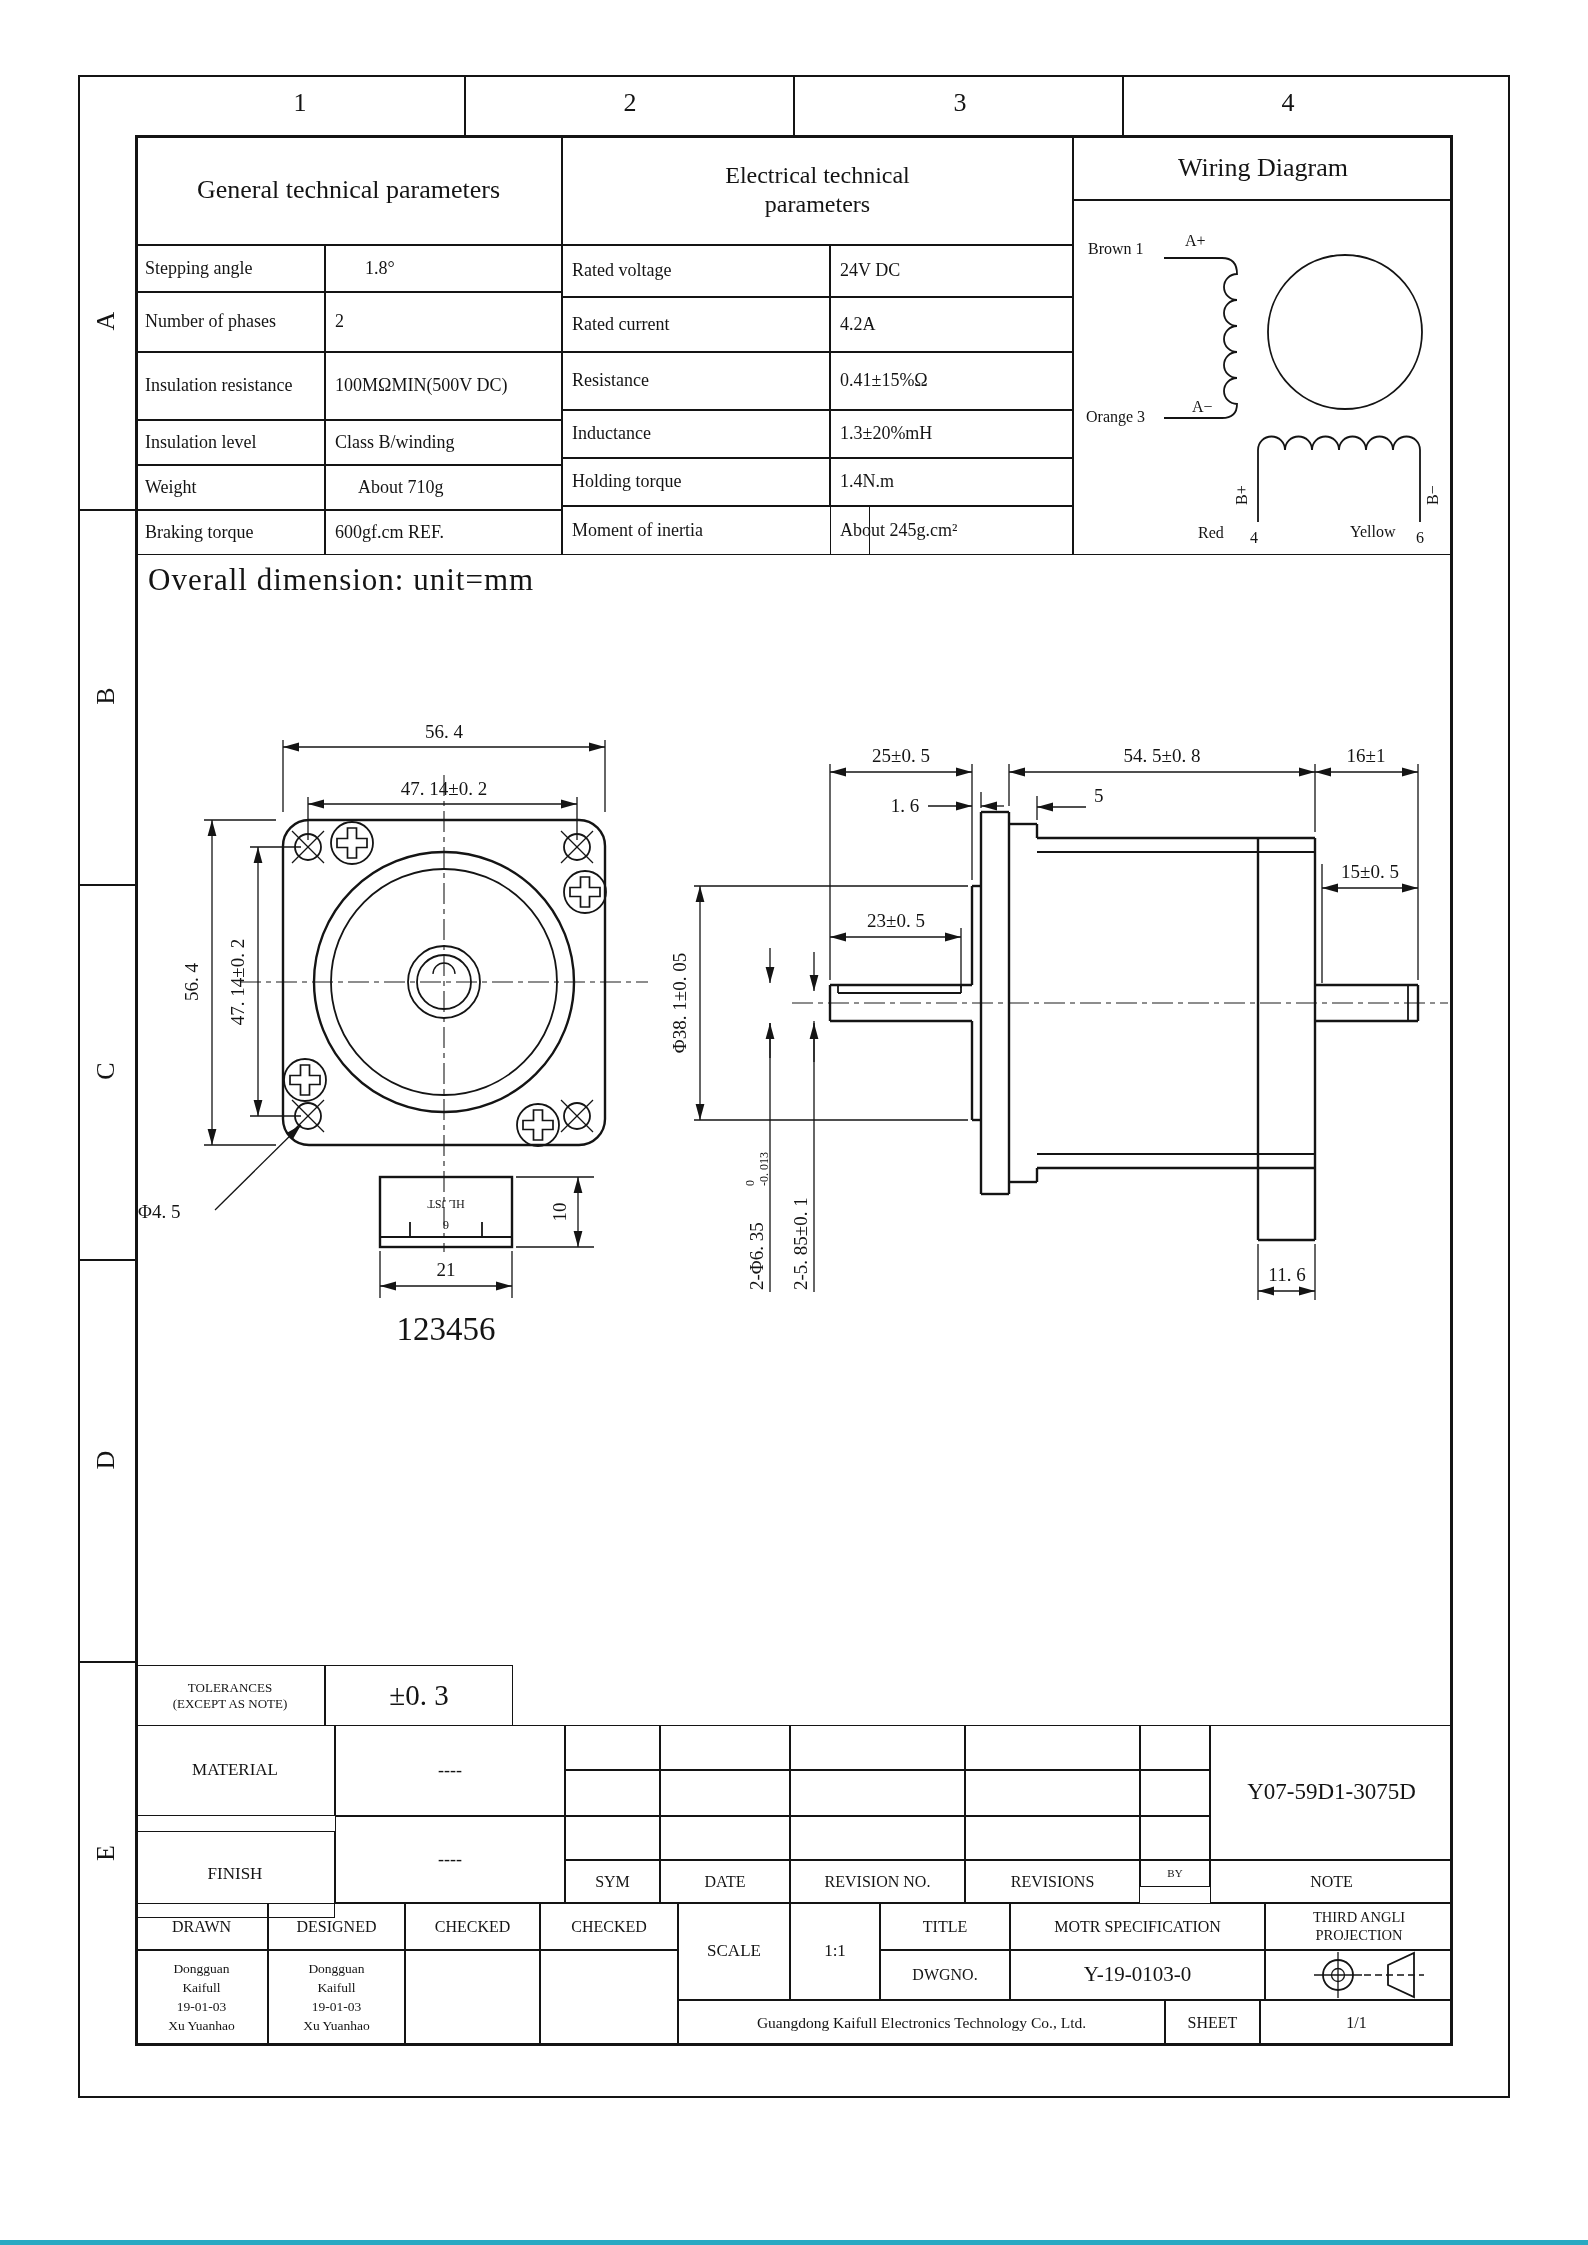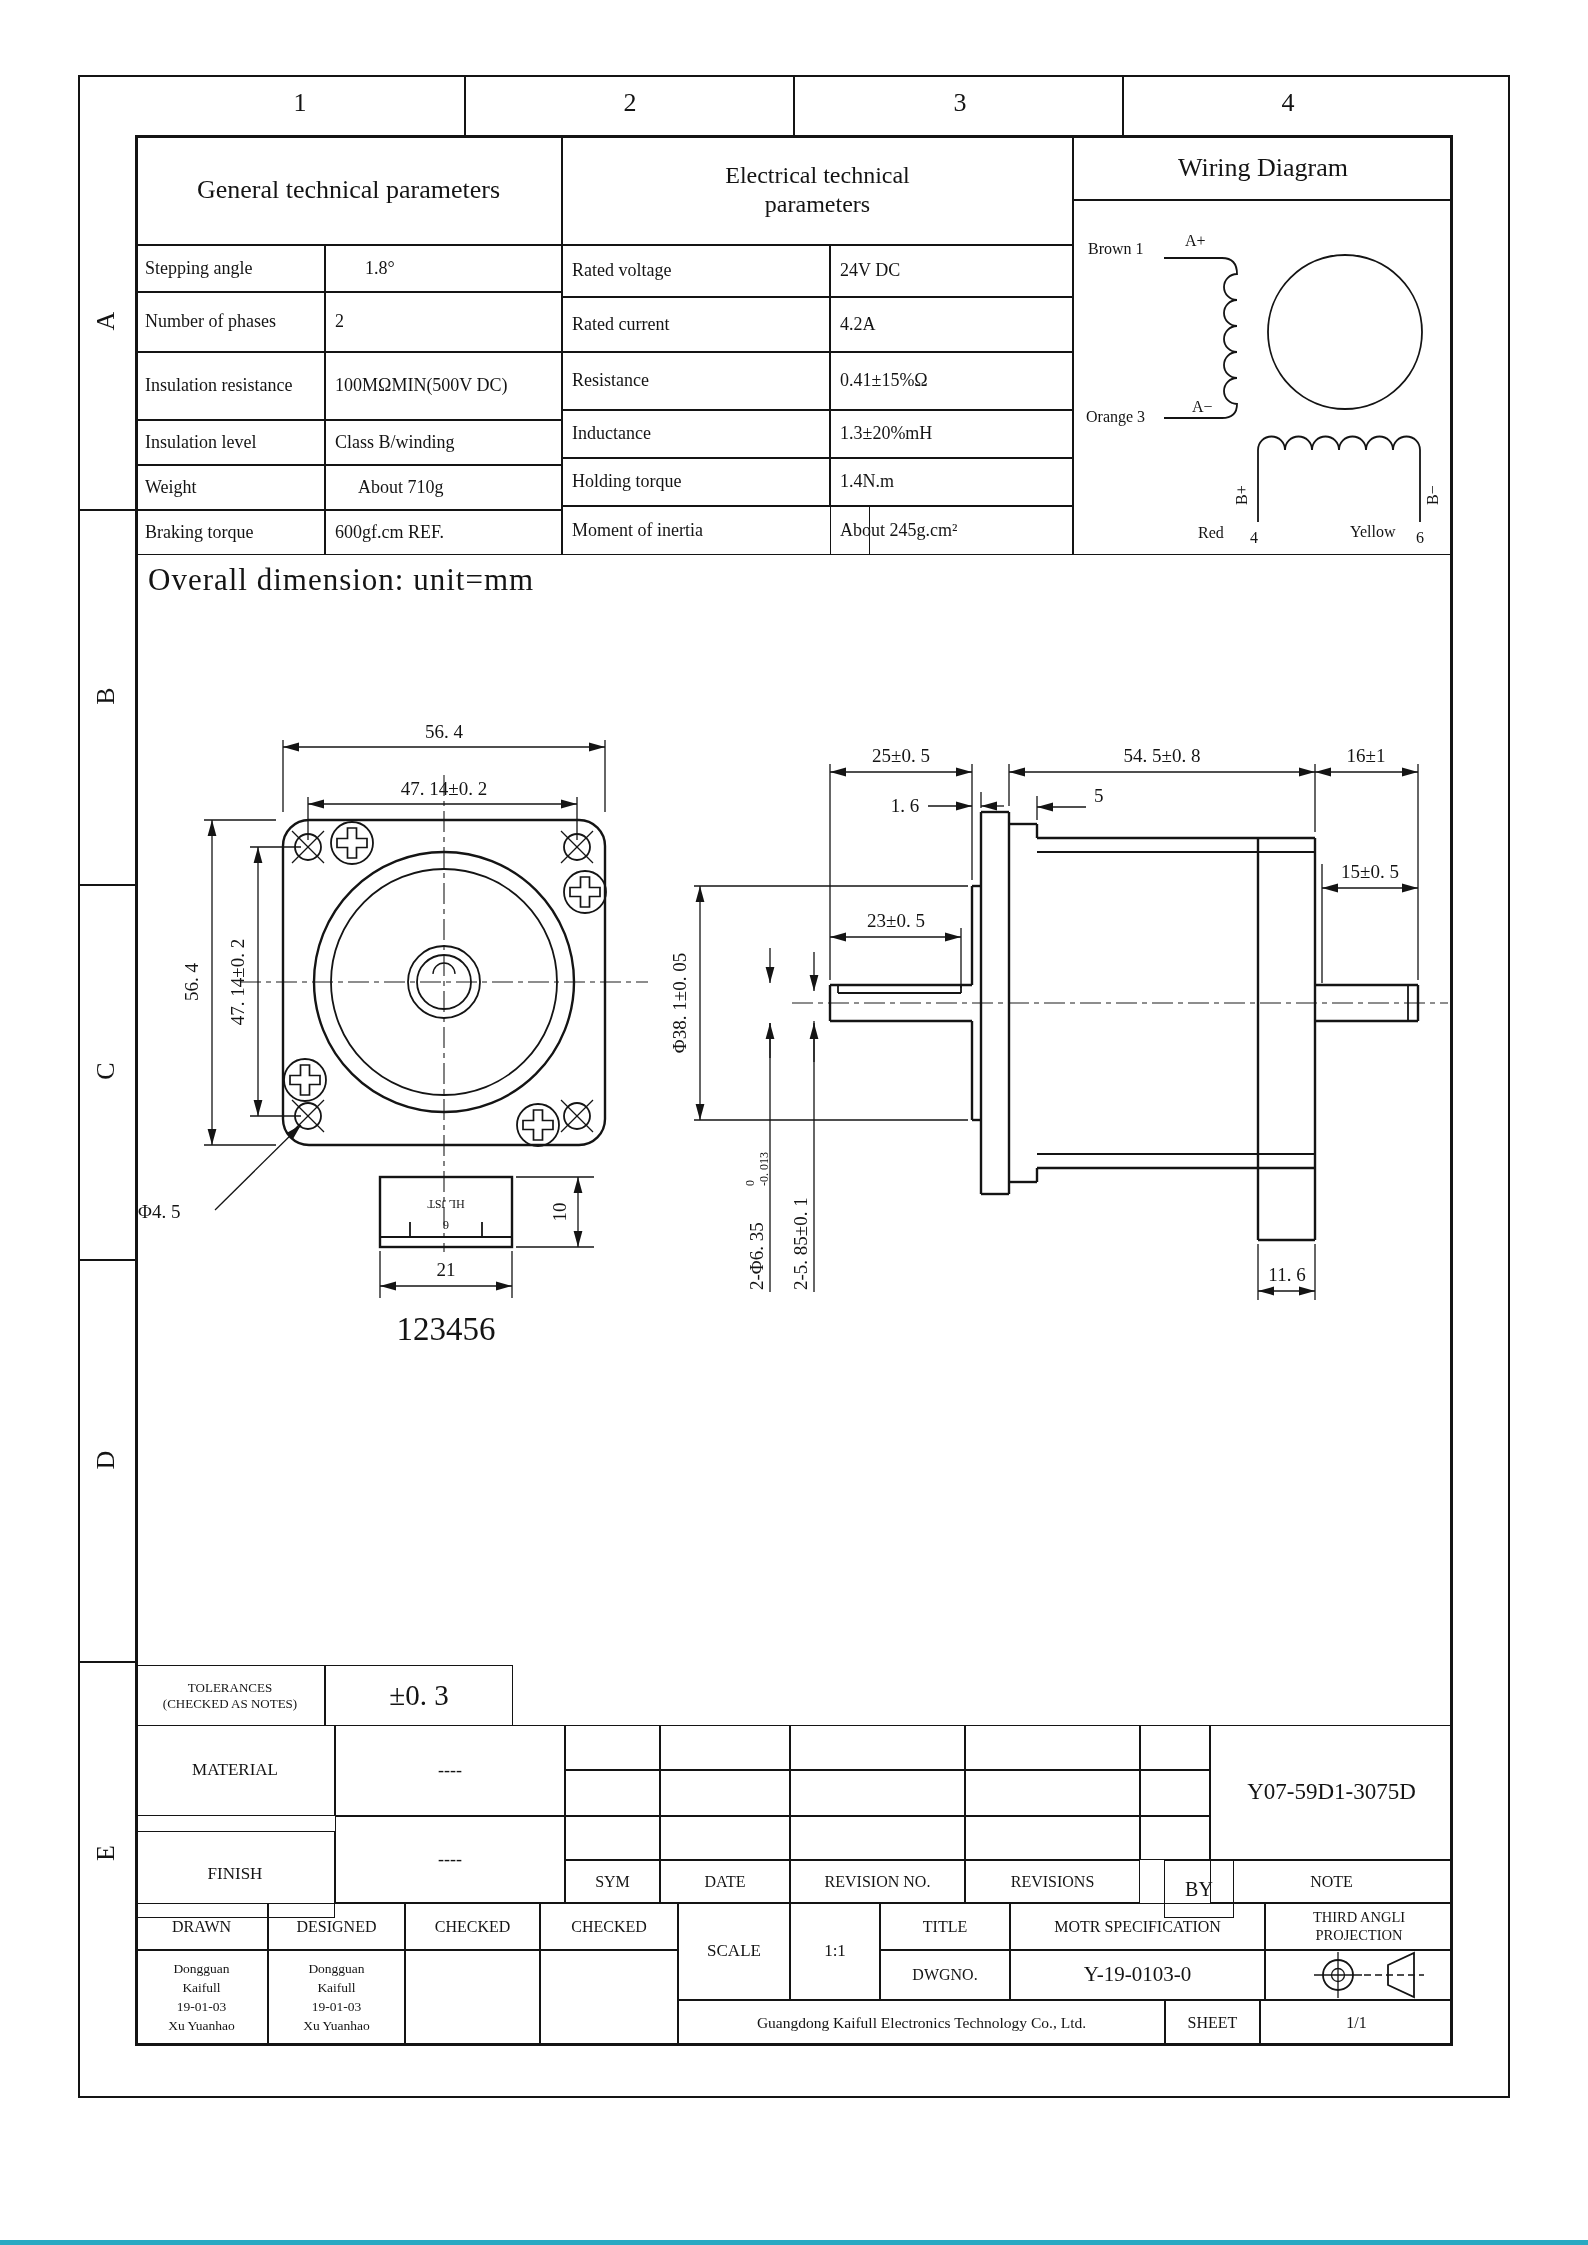--- a/index.html
+++ b/index.html
@@ -84,21 +84,21 @@
   <div class="c l" style="left:562px;top:506px;width:308px;height:49px;">Moment of inertia</div>
   <div class="c l" style="left:830px;top:506px;width:243px;height:49px;">About 245g.cm²</div>
 
   <div class="c" style="left:1073px;top:135px;width:380px;height:65px;font-size:26px;">Wiring Diagram</div>
   <div class="c" style="left:1073px;top:200px;width:380px;height:355px;"></div>
 
   <div class="sectitle" style="left:148px;top:562px;">Overall dimension: unit=mm</div>
 
   <div class="c col" style="left:135px;top:1665px;width:190px;height:61px;font-size:13px;">
     <span>TOLERANCES</span>
-    <span>(CHECKED AS NOTES)</span>
+    <span>(EXCEPT AS NOTE)</span>
   </div>
   <div class="c" style="left:325px;top:1665px;width:188px;height:61px;font-size:29px;">±0. 3</div>
 
   <div class="c" style="left:135px;top:1725px;width:200px;height:91px;font-size:17px;">MATERIAL</div>
   <div class="c" style="left:335px;top:1725px;width:230px;height:91px;">----</div>
   <div class="c" style="left:135px;top:1816px;width:200px;height:87px;font-size:17px;margin-top:15px;">FINISH</div>
   <div class="c" style="left:335px;top:1816px;width:230px;height:87px;">----</div>
 
   <div class="c" style="left:565px;top:1725px;width:95px;height:45px;"></div>
   <div class="c" style="left:660px;top:1725px;width:130px;height:45px;"></div>
@@ -114,21 +114,21 @@
   <div class="c" style="left:660px;top:1816px;width:130px;height:44px;"></div>
   <div class="c" style="left:790px;top:1816px;width:175px;height:44px;"></div>
   <div class="c" style="left:965px;top:1816px;width:175px;height:44px;"></div>
   <div class="c" style="left:1140px;top:1816px;width:70px;height:44px;"></div>
   <div class="c" style="left:1210px;top:1725px;width:243px;height:135px;font-size:23px;">Y07-59D1-3075D</div>
 
   <div class="c" style="left:565px;top:1860px;width:95px;height:43px;font-size:16px;">SYM</div>
   <div class="c" style="left:660px;top:1860px;width:130px;height:43px;font-size:16px;">DATE</div>
   <div class="c" style="left:790px;top:1860px;width:175px;height:43px;font-size:16px;">REVISION NO.</div>
   <div class="c" style="left:965px;top:1860px;width:175px;height:43px;font-size:16px;">REVISIONS</div>
-  <div class="c" style="left:1140px;top:1860px;width:70px;height:58px;font-size:20px;margin-left:24px;">BY</div>
+  <div class="c" style="left:1140px;top:1860px;width:70px;height:27px;font-size:11px;">BY</div>
   <div class="c" style="left:1210px;top:1860px;width:243px;height:43px;font-size:16px;">NOTE</div>
 
   <div class="c" style="left:135px;top:1903px;width:133px;height:47px;font-size:16px;">DRAWN</div>
   <div class="c" style="left:268px;top:1903px;width:137px;height:47px;font-size:16px;">DESIGNED</div>
   <div class="c" style="left:405px;top:1903px;width:135px;height:47px;font-size:16px;">CHECKED</div>
   <div class="c" style="left:540px;top:1903px;width:138px;height:47px;font-size:16px;">CHECKED</div>
 
   <div class="c col" style="left:135px;top:1950px;width:133px;height:96px;font-size:13.5px;line-height:1.4;">
     <span>Dongguan</span>
     <span>Kaifull</span>

